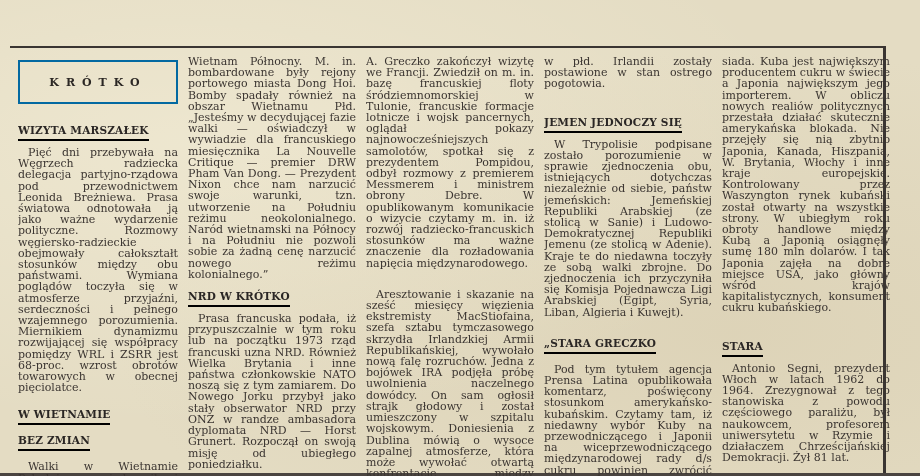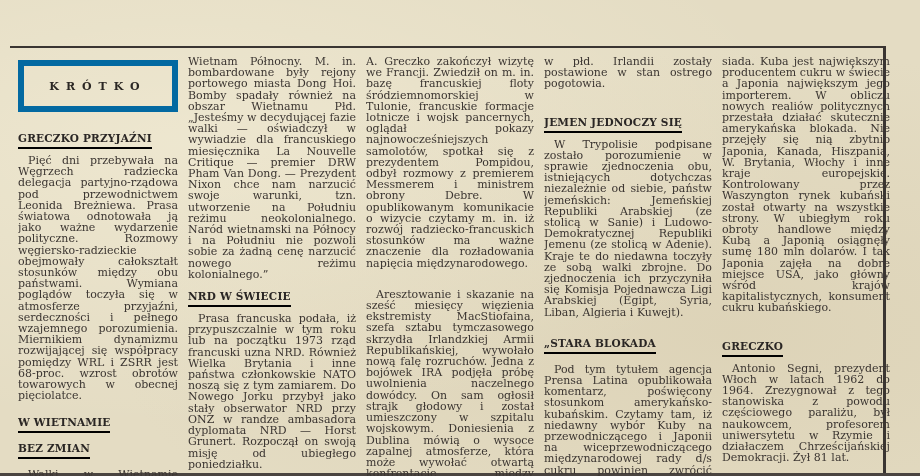--- a/index.html
+++ b/index.html
@@ -46,21 +46,21 @@
     grid-template-columns: 160px 168px 168px 168px 168px;
     column-gap: 10px;
     margin-left: 0;
   }
   .col {
     overflow: hidden;
     height: 420px;
   }
   .col.c1 { width: 160px; }
   .krotko-box {
-    border: 6px solid #0369a1;
+    border: 2px solid #0369a1;
     height: 40px;
     display: flex;
     align-items: center;
     justify-content: center;
     margin-top: 4px;
     margin-bottom: 14px;
   }
   .krotko-box span {
     font-family: "DejaVu Serif", serif;
     font-weight: bold;
@@ -101,34 +101,34 @@
 <div class="frame"></div>
 <div class="bottom-rule"></div>
 
 <div class="columns">
 
   <div class="col c1">
     <div class="krotko-box">
       <span>KRÓTKO</span>
     </div>
     <div>
-      <div class="headline">GRECZKO PRZYJAŹNI</div>
+      <div class="headline">WIZYTA MARSZAŁEK</div>
       <p class="para">Pięć dni przebywała na Węgrzech radziecka delegacja partyjno-rządowa pod przewodnictwem Leonida Breżniewa. Prasa światowa odnotowała ją jako ważne wydarzenie polityczne. Rozmowy węgiersko-radzieckie obejmowały całokształt stosunków między obu państwami. Wymiana poglądów toczyła się w atmosferze przyjaźni, serdeczności i pełnego wzajemnego porozumienia. Miernikiem dynamizmu rozwijającej się współpracy pomiędzy WRL i ZSRR jest 68-proc. wzrost obrotów towarowych w obecnej pięciolatce.</p>
     </div>
     <div class="headline-block" style="margin-top:10px;">
       <div class="headline">W WIETNAMIE</div><br>
       <div class="headline">BEZ ZMIAN</div>
     </div>
     <p class="para">Walki w Wietnamie Południowym między siłami wyzwoleńczymi a wojskami reżimu sajgońskiego toczą się nadal. Szczególnie ostry charakter miały one w prowincji Quang Tri, głównym terenie działań zbrojnych. Nie ustają również naloty bombowe na</p>
   </div>
 
   <div class="col">
     <p class="para noindent">Wietnam Północny. M. in. bombardowane były rejony portowego miasta Dong Hoi. Bomby spadały również na obszar Wietnamu Płd. „Jesteśmy w decydującej fazie walki — oświadczył w wywiadzie dla francuskiego miesięcznika La Nouvelle Critique — premier DRW Pham Van Dong. — Prezydent Nixon chce nam narzucić swoje warunki, tzn. utworzenie na Południu reżimu neokolonialnego. Naród wietnamski na Północy i na Południu nie pozwoli sobie za żadną cenę narzucić nowego reżimu kolonialnego.”</p>
     <div>
-      <div class="headline">NRD W ŚWIECIE</div>
+      <div class="headline">NRD W KRÓTKO</div>
       <p class="para">Prasa francuska podała, iż przypuszczalnie w tym roku lub na początku 1973 rząd francuski uzna NRD. Również Wielka Brytania i inne państwa członkowskie NATO noszą się z tym zamiarem. Do Nowego Jorku przybył jako stały obserwator NRD przy ONZ w randze ambasadora dyplomata NRD — Horst Grunert. Rozpoczął on swoją misję od ubiegłego poniedziałku.</p>
     </div>
     <div class="headline-block">
       <div class="headline">MARSZAŁEK GRECZKO</div><br>
       <div class="headline">WE JEDNOCZY</div>
     </div>
     <p class="para">Minister obrony marszałek</p>
   </div>
 
   <div class="col">
@@ -140,27 +140,27 @@
   </div>
 
   <div class="col">
     <p class="para noindent">w płd. Irlandii zostały postawione w stan ostrego pogotowia.</p>
     <div class="spacer"></div>
     <div>
       <div class="headline">JEMEN JEDNOCZY SIĘ</div>
       <p class="para">W Trypolisie podpisane zostało porozumienie w sprawie zjednoczenia obu, istniejących dotychczas niezależnie od siebie, państw jemeńskich: Jemeńskiej Republiki Arabskiej (ze stolicą w Sanie) i Ludowo-Demokratycznej Republiki Jemenu (ze stolicą w Adenie). Kraje te do niedawna toczyły ze sobą walki zbrojne. Do zjednoczenia ich przyczyniła się Komisja Pojednawcza Ligi Arabskiej (Egipt, Syria, Liban, Algieria i Kuwejt).</p>
     </div>
     <div class="headline-block" style="margin-top:14px;">
-      <div class="headline">„STARA BLOKADA</div><br>
+      <div class="headline">„STARA GRECZKO</div><br>
     </div>
     <p class="para">Pod tym tytułem agencja Prensa Latina opublikowała komentarz, poświęcony stosunkom amerykańsko-kubańskim. Czytamy tam, iż niedawny wybór Kuby na przewodniczącego i Japonii na wiceprzewodniczącego międzynarodowej rady d/s cukru powinien zwrócić uwagę USA na nonsens blokady wobec ich są-</p>
   </div>
 
   <div class="col">
     <p class="para noindent">siada. Kuba jest największym producentem cukru w świecie a Japonia największym jego importerem. W obliczu nowych realiów politycznych przestała działać skutecznie amerykańska blokada. Nie przejęły się nią zbytnio Japonia, Kanada, Hiszpania, W. Brytania, Włochy i inne kraje europejskie. Kontrolowany przez Waszyngton rynek kubański został otwarty na wszystkie strony. W ubiegłym roku obroty handlowe między Kubą a Japonią osiągnęły sumę 180 mln dolarów. I tak Japonia zajęła na dobre miejsce USA, jako główny wśród krajów kapitalistycznych, konsument cukru kubańskiego.</p>
     <div class="spacer"></div>
     <div>
-      <div class="headline">GRECZKO</div>
+      <div class="headline">STARA</div>
       <p class="para">Antonio Segni, prezydent Włoch w latach 1962 do 1964. Zrezygnował z tego stanowiska z powodu częściowego paraliżu, był naukowcem, profesorem uniwersytetu w Rzymie i działaczem Chrześcijańskiej Demokracji. Żył 81 lat.</p>
     </div>
   </div>
 
 </div>
 
 </body></html>

